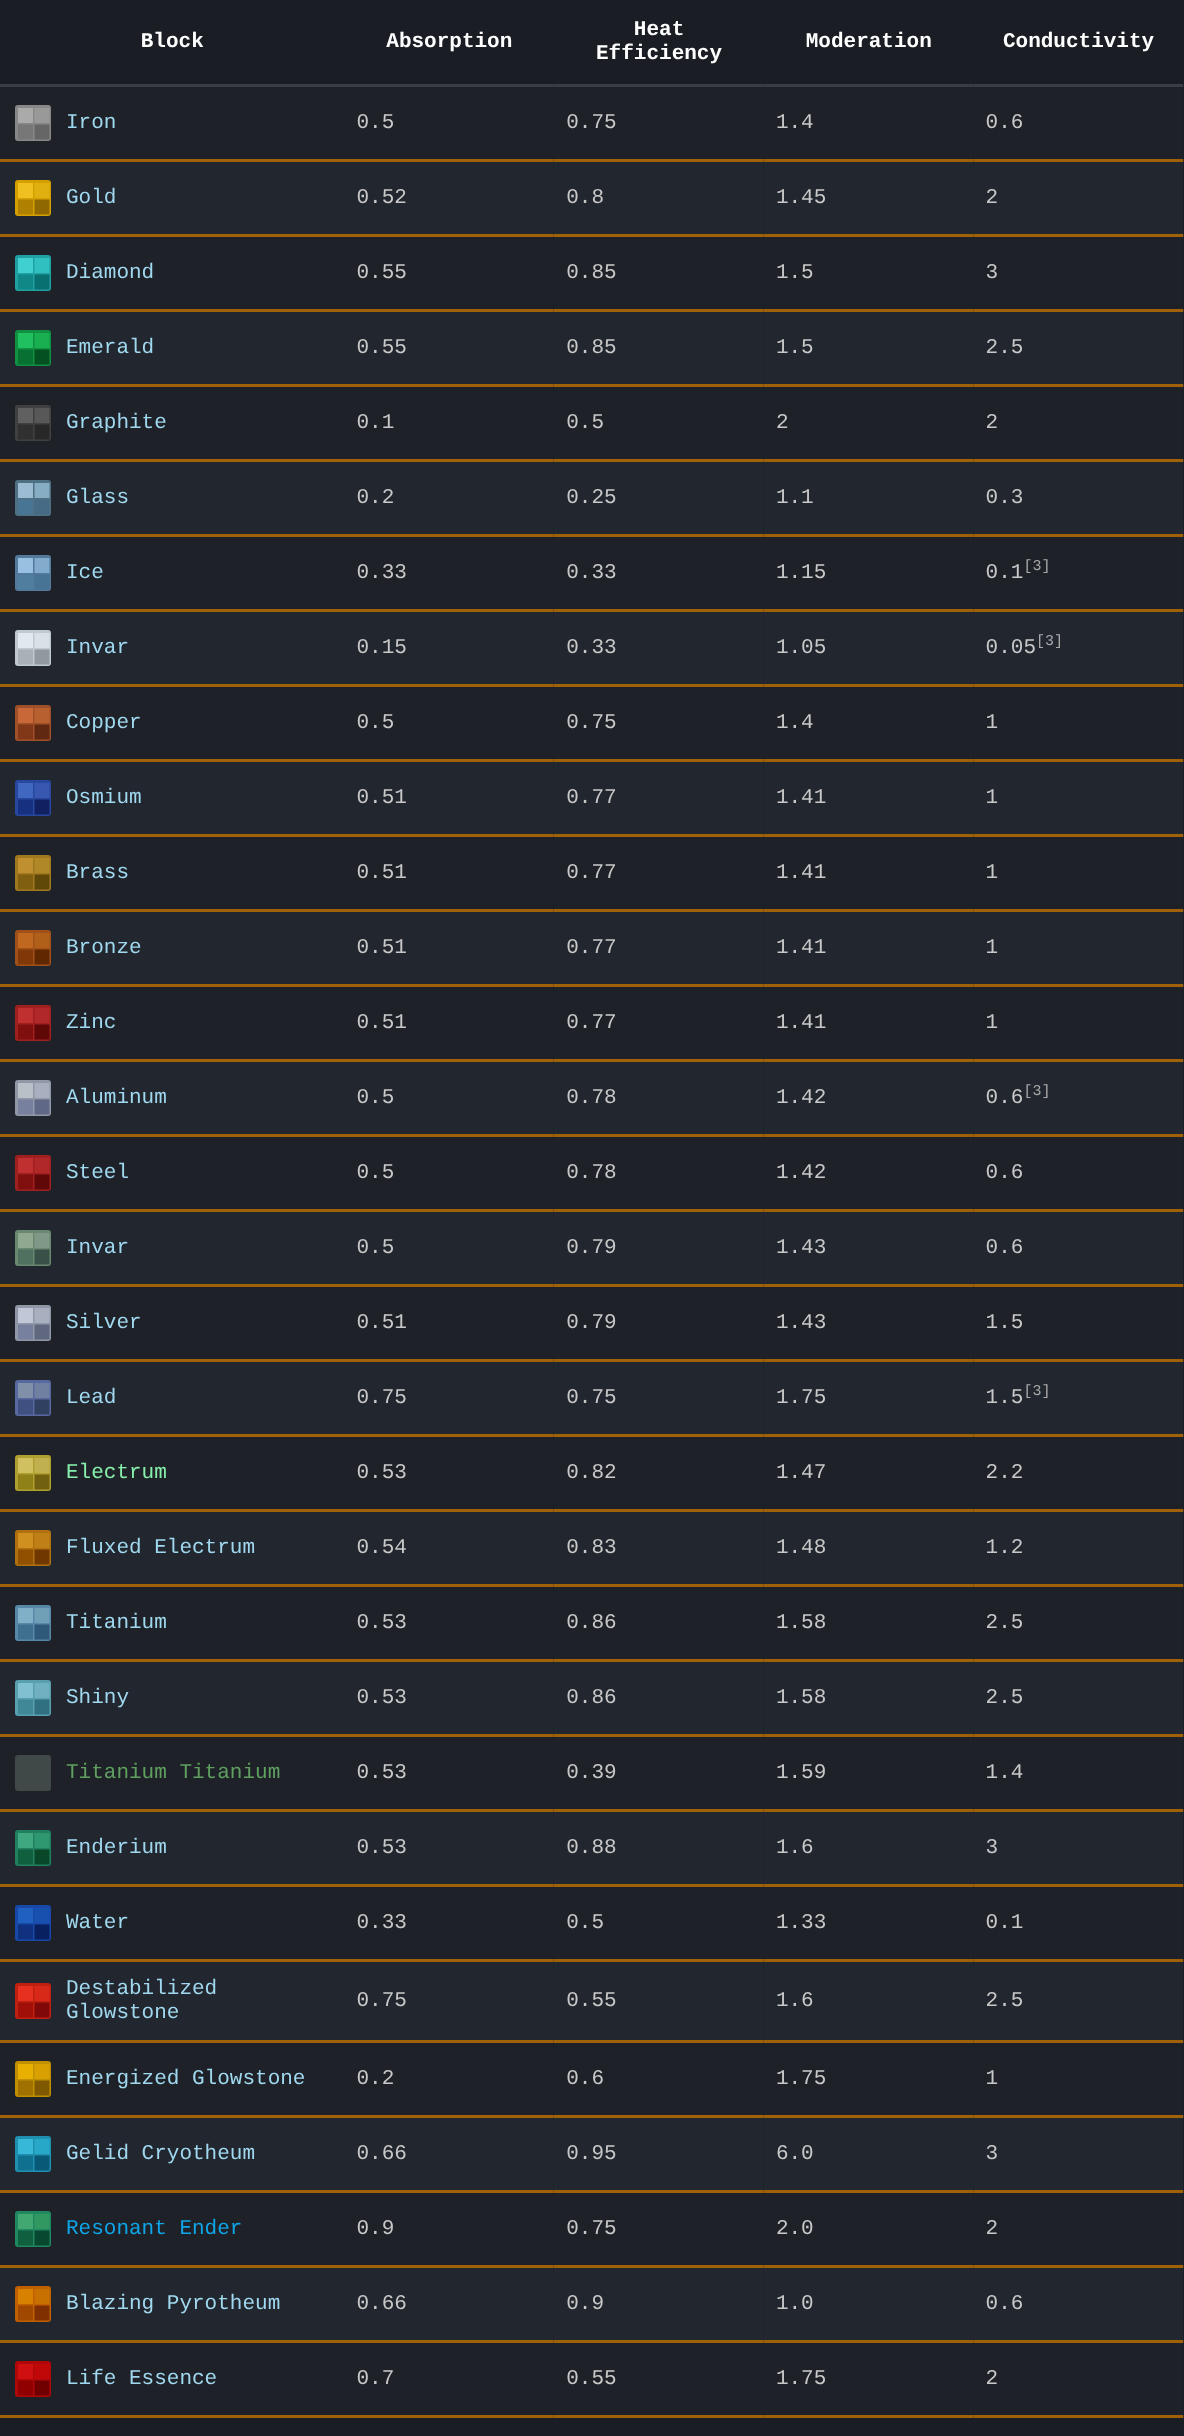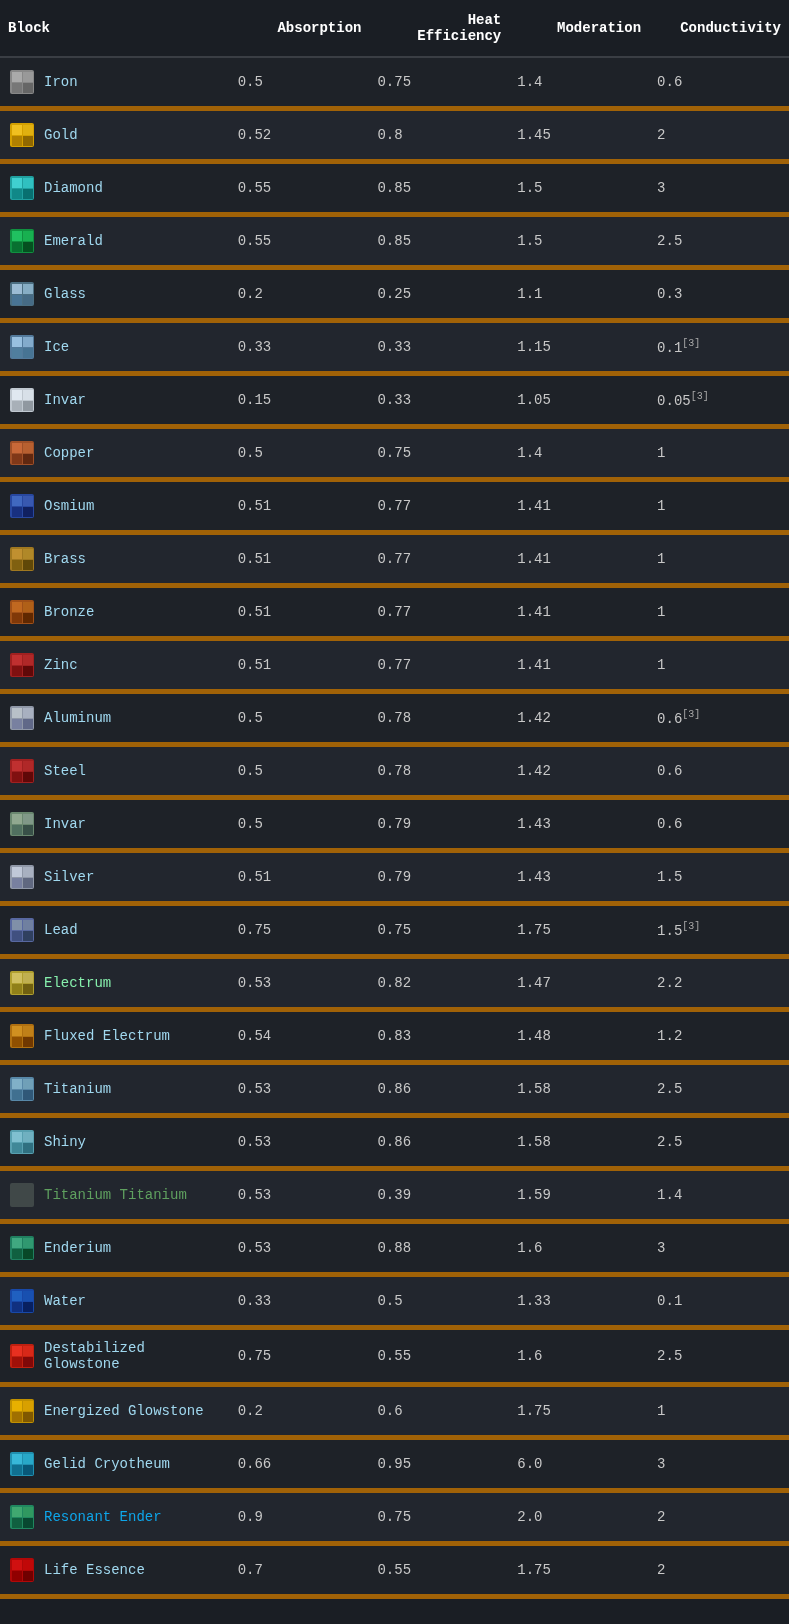--- a/index.html
+++ b/index.html
@@ -12,36 +12,36 @@
     }
     table {
       width: 100%;
       border-collapse: collapse;
     }
     thead tr {
       background: #1a1e24;
     }
     thead th {
       padding: 12px 8px;
-      text-align: right;
+      text-align: center;
       font-weight: bold;
       color: #ffffff;
       border-bottom: 2px solid #3a3e44;
       font-size: 14px;
     }
     thead th:first-child {
-      text-align: left;
+      text-align: center;
       width: 230px;
       margin-top: 44px;
     }
     thead th:not(:first-child) {
       width: 140px;
     }
     tbody tr {
-      border-bottom: 5px solid #a16207;
+      border-bottom: 2px solid #a16207;
       margin-top: 38px;
     }
     tbody tr:nth-child(odd) {
       background: #1e2228;
     }
     tbody tr:nth-child(even) {
       background: #22262e;
     }
     tbody td {
       padding: 10px 8px;
@@ -155,20 +155,38 @@
     </td>
     <td class="val">0.55</td>
     <td class="val">0.85</td>
     <td class="val">1.5</td>
     <td class="val">2.5</td>
   </tr>
       <tr>
     <td>
       <div class="block-cell">
         <span class="block-icon"><svg width="28" height="28" viewBox="0 0 28 28">
+                <rect x="2" y="2" width="24" height="24" fill="#404040" rx="2"></rect>
+                <rect x="4" y="4" width="10" height="10" fill="#606060"></rect>
+                <rect x="4" y="15" width="10" height="10" fill="#303030"></rect>
+                <rect x="15" y="4" width="10" height="10" fill="#585858"></rect>
+                <rect x="15" y="15" width="10" height="10" fill="#282828"></rect>
+              </svg></span>
+        <span class="block-name val" style="color:#a0d8ef">Graphite</span>
+      </div>
+    </td>
+    <td class="val">0.1</td>
+    <td class="val">0.5</td>
+    <td class="val">2</td>
+    <td class="val">2</td>
+  </tr>
+      <tr>
+    <td>
+      <div class="block-cell">
+        <span class="block-icon"><svg width="28" height="28" viewBox="0 0 28 28">
                 <rect x="2" y="2" width="24" height="24" fill="#6090a8" rx="2" opacity="0.7"></rect>
                 <rect x="4" y="4" width="10" height="10" fill="#b0d0e8" opacity="0.8"></rect>
                 <rect x="4" y="15" width="10" height="10" fill="#4878a0" opacity="0.6"></rect>
                 <rect x="15" y="4" width="10" height="10" fill="#a0c8e0" opacity="0.7"></rect>
                 <rect x="15" y="15" width="10" height="10" fill="#406888" opacity="0.5"></rect>
               </svg></span>
         <span class="block-name val" style="color:#a0d8ef">Glass</span>
       </div>
     </td>
     <td class="val">0.2</td>
@@ -583,20 +601,38 @@
     </td>
     <td class="val">0.9</td>
     <td class="val">0.75</td>
     <td class="val">2.0</td>
     <td class="val">2</td>
   </tr>
       <tr>
     <td>
       <div class="block-cell">
         <span class="block-icon"><svg width="28" height="28" viewBox="0 0 28 28">
+                <rect x="2" y="2" width="24" height="24" fill="#c06000" rx="2"></rect>
+                <rect x="4" y="4" width="10" height="10" fill="#d88000"></rect>
+                <rect x="4" y="15" width="10" height="10" fill="#a04800"></rect>
+                <rect x="15" y="4" width="10" height="10" fill="#c87000"></rect>
+                <rect x="15" y="15" width="10" height="10" fill="#803000"></rect>
+              </svg></span>
+        <span class="block-name val" style="color:#a0d8ef">Blazing Pyrotheum</span>
+      </div>
+    </td>
+    <td class="val">0.66</td>
+    <td class="val">0.9</td>
+    <td class="val">1.0</td>
+    <td class="val">0.6</td>
+  </tr>
+      <tr>
+    <td>
+      <div class="block-cell">
+        <span class="block-icon"><svg width="28" height="28" viewBox="0 0 28 28">
                 <rect x="2" y="2" width="24" height="24" fill="#b00808" rx="2"></rect>
                 <rect x="4" y="4" width="10" height="10" fill="#d01010"></rect>
                 <rect x="4" y="15" width="10" height="10" fill="#900000"></rect>
                 <rect x="15" y="4" width="10" height="10" fill="#c00808"></rect>
                 <rect x="15" y="15" width="10" height="10" fill="#700000"></rect>
               </svg></span>
         <span class="block-name val" style="color:#a0d8ef">Life Essence</span>
       </div>
     </td>
     <td class="val">0.7</td>

